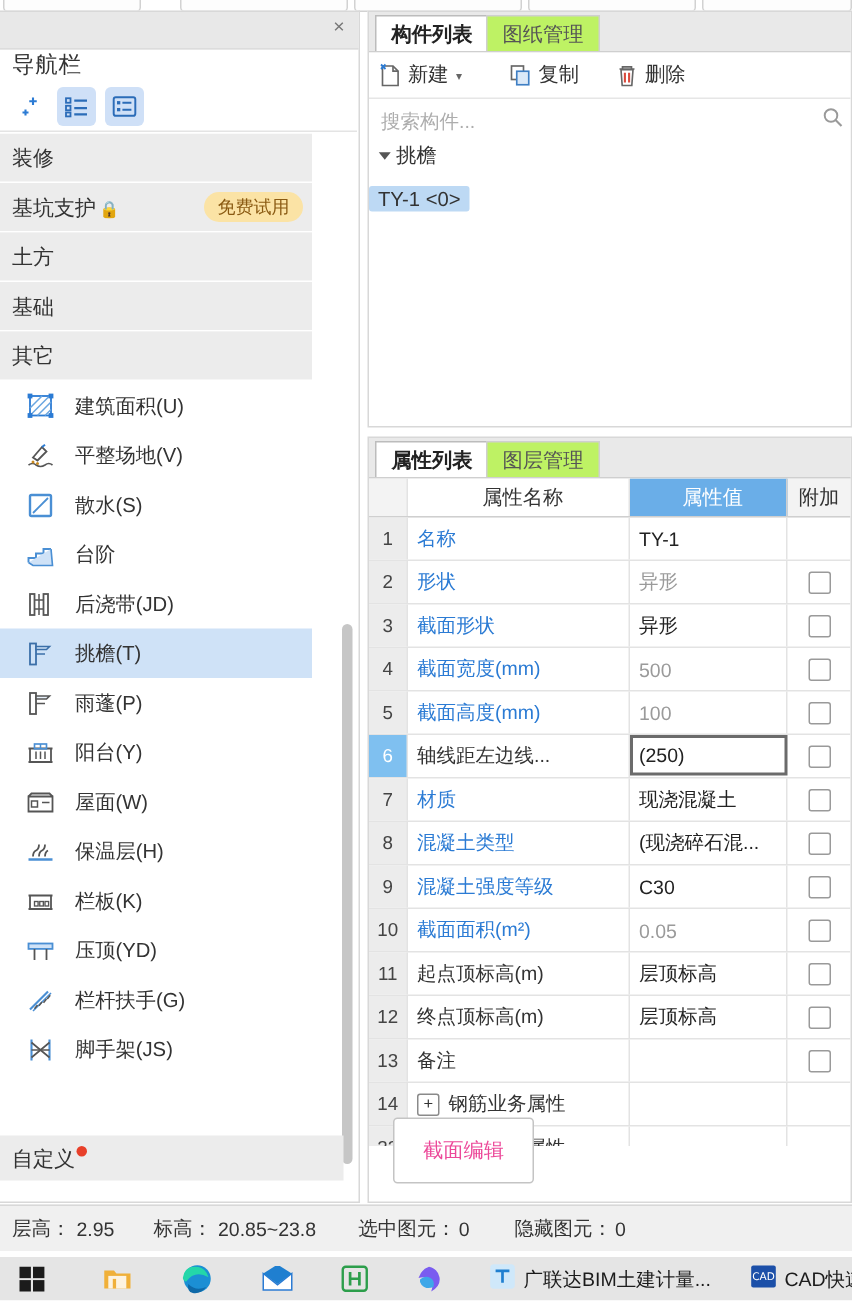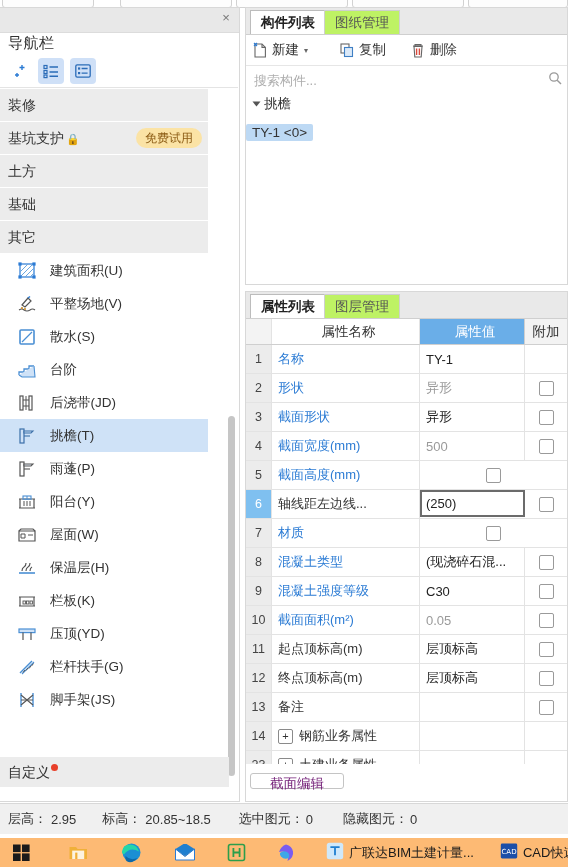--- a/index.html
+++ b/index.html
@@ -77,28 +77,28 @@
   .hdr .c-val{justify-content:center;font-size:13.5px;color:#ffffff;background:#6aaee8;border-right:1px solid #cfcfcf;}
   .hdr .c-att{font-size:13.5px;color:#333;}
   .nm-blue{color:#2b7bd4;}
   .nm-dark{color:#333;}
   .v-gray{color:#9a9a9a;}
   .v-dark{color:#222;}
   .idx-sel{background:#7fc0f0 !important;color:#fff !important;}
   .val-edit{border:2px solid #6b6b6b !important;background:#fff;height:27px;margin:0;box-sizing:border-box;padding-left:4px !important;}
   .expander{display:inline-flex;width:13px;height:13px;border:1px solid #8a8a8a;border-radius:2px;align-items:center;justify-content:center;font-size:11px;line-height:11px;color:#333;margin-right:6px;background:#fff;flex:0 0 13px;}
   .chk{width:15px;height:15px;border:1.5px solid #9a9a9a;border-radius:2px;background:#fff;cursor:pointer;box-sizing:border-box;}
-  .sec-btn{position:absolute;left:4px;bottom:12px;width:94px;height:16px;border:1px solid #c4c4c4;border-radius:3px;background:#fff;font-size:13.5px;color:#701a75;cursor:pointer;font-family:"Liberation Sans",sans-serif;}
+  .sec-btn{position:absolute;left:16px;bottom:12px;width:94px;height:44px;border:1px solid #c4c4c4;border-radius:3px;background:#fff;font-size:13.5px;color:#ec4899;cursor:pointer;font-family:"Liberation Sans",sans-serif;}
 
   
   .statusbar{position:absolute;left:0;top:803px;width:568px;height:31px;background:#f0f0f0;border-top:1px solid #d8d8d8;display:flex;align-items:center;box-sizing:border-box;}
   .st{font-size:13px;color:#333;white-space:nowrap;}
 
   
-  .taskbar{position:absolute;left:0;top:838px;width:568px;height:29px;background:#fdba74;display:flex;align-items:center;box-sizing:border-box;}
+  .taskbar{position:absolute;left:0;top:838px;width:568px;height:29px;background:#e5e5e5;display:flex;align-items:center;box-sizing:border-box;}
   .tb-item{display:flex;align-items:center;height:29px;cursor:pointer;}
   .tb-label{font-size:13px;color:#1b1b1b;margin-left:5px;white-space:nowrap;}
 </style>
 </head>
 <body>
 
 <div class="app">
 
   <div class="top-stub">
     <div class="btn-stub" style="left:2px;width:90px;"></div>
@@ -433,35 +433,37 @@
               <div class="c-idx">4</div>
               <div class="c-name nm-blue">截面宽度(mm)</div>
               <div class="c-val v-gray">500</div>
               <div class="c-att">
                 <span class="chk"></span>
               </div>
             </div>
             <div class="prow">
               <div class="c-idx">5</div>
               <div class="c-name nm-blue">截面高度(mm)</div>
+              <div class="c-val v-gray">100</div>
               <div class="c-att">
                 <span class="chk"></span>
               </div>
             </div>
             <div class="prow">
               <div class="c-idx idx-sel">6</div>
               <div class="c-name nm-dark">轴线距左边线...</div>
               <div class="c-val v-dark val-edit">(250)</div>
               <div class="c-att">
                 <span class="chk"></span>
               </div>
             </div>
             <div class="prow">
               <div class="c-idx">7</div>
               <div class="c-name nm-blue">材质</div>
+              <div class="c-val v-dark">现浇混凝土</div>
               <div class="c-att">
                 <span class="chk"></span>
               </div>
             </div>
             <div class="prow">
               <div class="c-idx">8</div>
               <div class="c-name nm-blue">混凝土类型</div>
               <div class="c-val v-dark">(现浇碎石混...</div>
               <div class="c-att">
                 <span class="chk"></span>
@@ -529,21 +531,21 @@
       </div>
 
       <button class="sec-btn">截面编辑</button>
     </div>
   </div>
 
   <div class="statusbar">
     <span class="st" style="margin-left:8px;">层高：</span>
     <span class="st" style="margin-left:4px;">2.95</span>
     <span class="st" style="margin-left:26px;">标高：</span>
-    <span class="st" style="margin-left:4px;">20.85~18.5</span>
+    <span class="st" style="margin-left:4px;">20.85~23.8</span>
     <span class="st" style="margin-left:28px;">选中图元：</span>
     <span class="st" style="margin-left:2px;">0</span>
     <span class="st" style="margin-left:30px;">隐藏图元：</span>
     <span class="st" style="margin-left:2px;">0</span>
   </div>
 
   <div class="taskbar">
     <div class="tb-item" style="margin-left:12px;">
       <svg width="19" height="19" viewBox="0 0 19 19">
         <rect x="1" y="1.5" width="7.6" height="7.6" fill="#1b1b1b"></rect>

